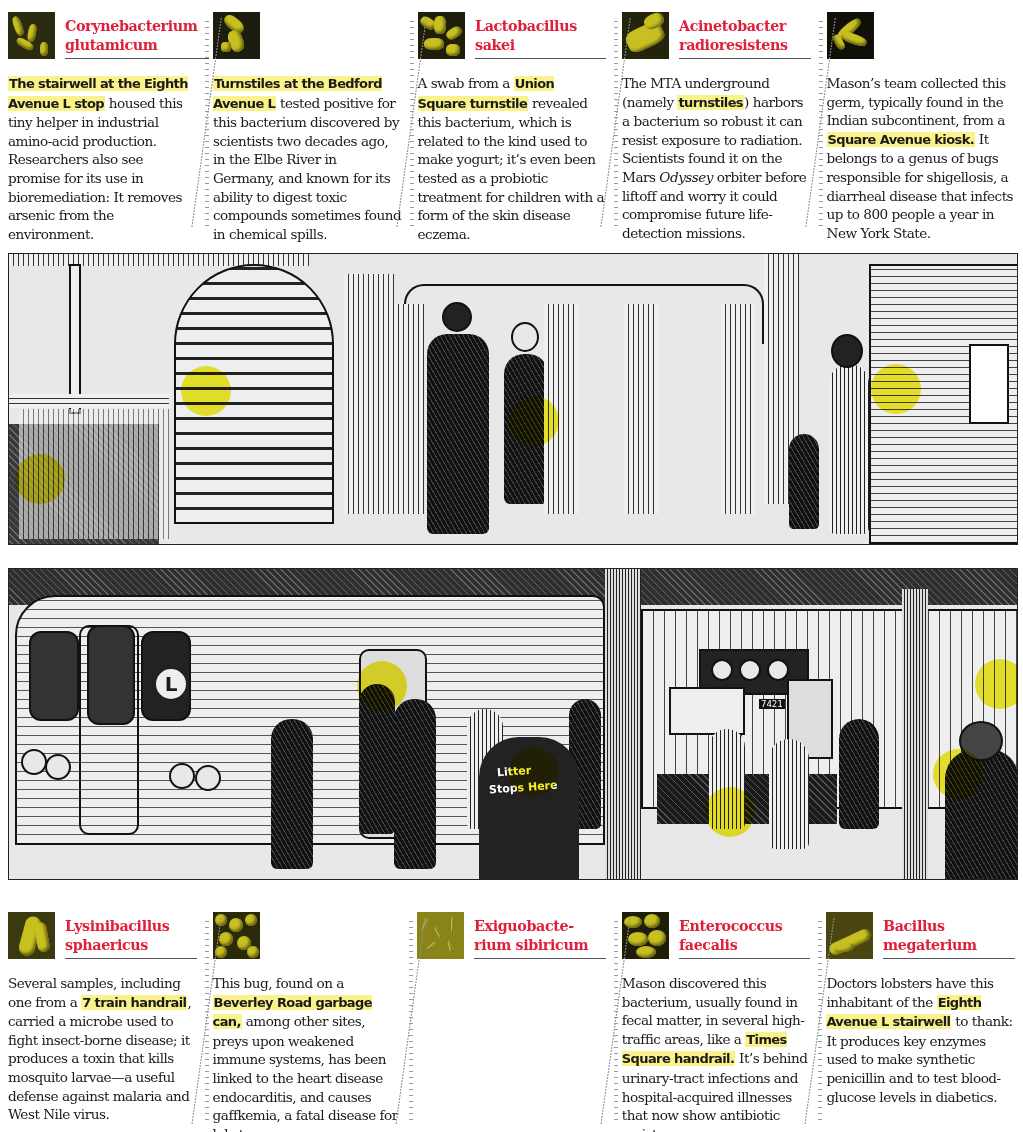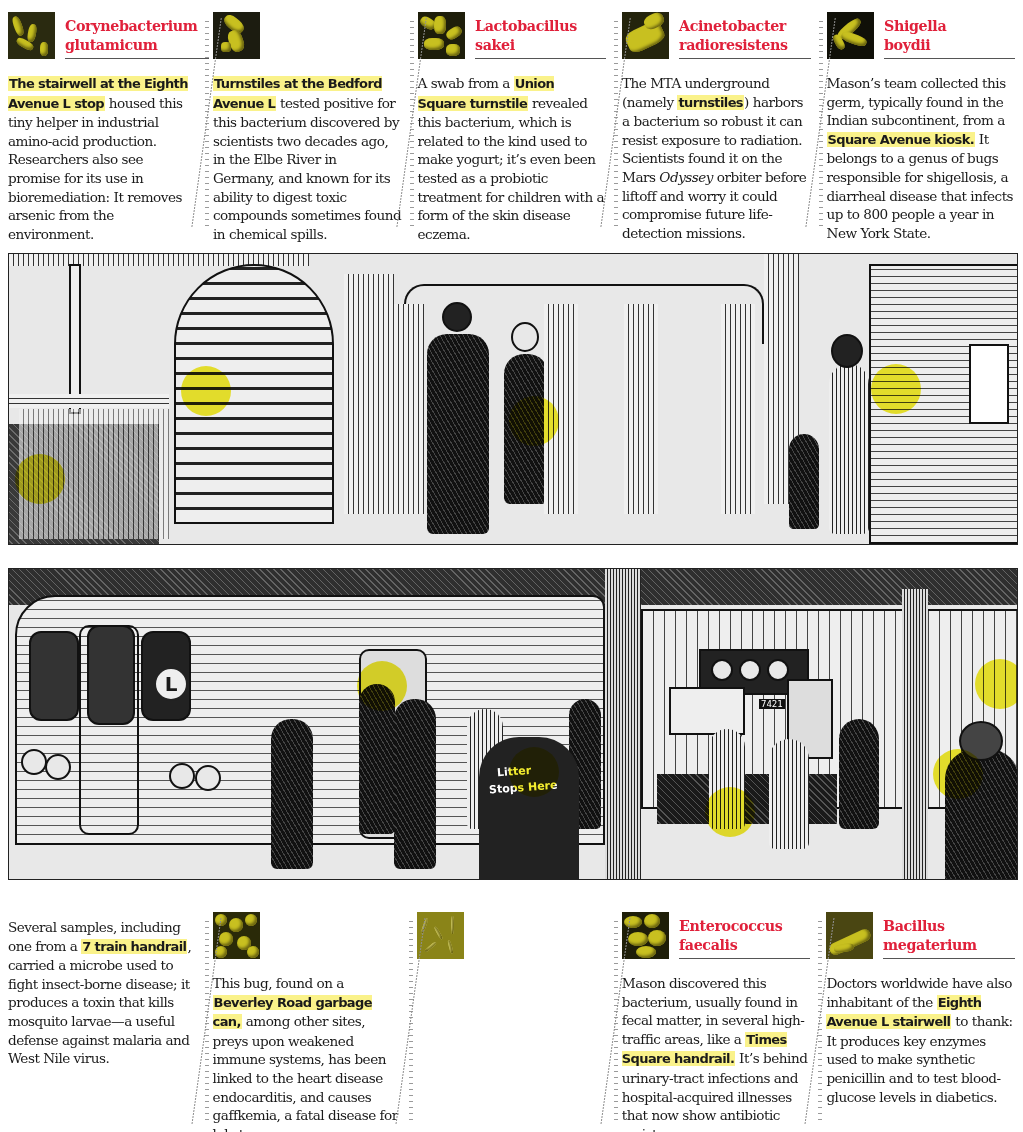--- a/index.html
+++ b/index.html
@@ -122,24 +122,20 @@
     </div>
     <div class="body"><span>The MTA underground (namely </span><span class="hl">turnstiles</span><span>) harbors a bacterium so robust it can resist exposure to radiation. Scientists found it on the Mars </span><span class="it">Odyssey</span><span> orbiter before liftoff and worry it could compromise future life-detection missions.</span></div>
   </div>
 
   <div class="card">
     <div class="head">
       <div class="thumb" style="background:#101008">
         <div class="blob" style="left:8px;top:12px;width:28px;height:10px;transform:rotate(-40deg)"></div>
         <div class="blob" style="left:14px;top:22px;width:26px;height:10px;transform:rotate(20deg)"></div>
         <div class="blob" style="left:4px;top:26px;width:16px;height:8px;transform:rotate(60deg)"></div>
-      </div>
-      <div class="title-wrap">
-        <div class="title">Shigella</div>
-        <div class="title">boydii</div>
       </div>
     </div>
     <div class="body"><span>Mason’s team collected this germ, typically found in the Indian subcontinent, from a </span><span class="hl">Square Avenue kiosk.</span><span> It belongs to a genus of bugs responsible for shigellosis, a diarrheal disease that infects up to 800 people a year in New York State.</span></div>
   </div>
 </div>
 
 <div class="panel upper">
   <div class="hatch-light" style="left:0;top:0;width:300px;height:12px"></div>
   <div class="stroke" style="left:60px;top:10px;width:12px;height:150px;background:#eee"></div>
   <div class="hatch-h" style="left:0;top:140px;width:160px;height:14px"></div>
@@ -211,20 +207,30 @@
 
   <div class="dot" style="left:348px;top:92px"></div>
   <div class="dot" style="left:500px;top:178px"></div>
   <div class="dot" style="left:696px;top:218px"></div>
   <div class="dot" style="left:966px;top:90px"></div>
   <div class="dot" style="left:924px;top:180px"></div>
 </div>
 
 <div class="row bottom">
   <div class="card">
+    <div class="head">
+      <div class="thumb" style="background:#3a3a10">
+        <div class="blob" style="left:14px;top:4px;width:16px;height:40px;border-radius:8px;transform:rotate(15deg)"></div>
+        <div class="blob" style="left:28px;top:10px;width:12px;height:30px;border-radius:6px;transform:rotate(-10deg)"></div>
+      </div>
+      <div class="title-wrap">
+        <div class="title">Lysinibacillus</div>
+        <div class="title">sphaericus</div>
+      </div>
+    </div>
     <div class="body"><span>Several samples, including one from a </span><span class="hl">7 train handrail</span><span>, carried a microbe used to fight insect-borne disease; it produces a toxin that kills mosquito larvae—a useful defense against malaria and West Nile virus.</span></div>
   </div>
 
   <div class="card">
     <div class="head">
       <div class="thumb" style="background:#2a2a08">
         <div class="blob" style="left:2px;top:2px;width:12px;height:12px;border-radius:50%"></div>
         <div class="blob" style="left:16px;top:6px;width:14px;height:14px;border-radius:50%"></div>
         <div class="blob" style="left:32px;top:2px;width:12px;height:12px;border-radius:50%"></div>
         <div class="blob" style="left:6px;top:20px;width:14px;height:14px;border-radius:50%"></div>
@@ -238,20 +244,24 @@
 
   <div class="card">
     <div class="head">
       <div class="thumb" style="background:#8a8418">
         <div class="blob" style="left:6px;top:6px;width:3px;height:16px;background:#f4ee80;transform:rotate(20deg)"></div>
         <div class="blob" style="left:20px;top:14px;width:3px;height:14px;background:#f4ee80;transform:rotate(-30deg)"></div>
         <div class="blob" style="left:34px;top:4px;width:3px;height:18px;background:#f4ee80"></div>
         <div class="blob" style="left:12px;top:28px;width:3px;height:14px;background:#f4ee80;transform:rotate(50deg)"></div>
         <div class="blob" style="left:32px;top:28px;width:3px;height:14px;background:#f4ee80;transform:rotate(-15deg)"></div>
       </div>
+      <div class="title-wrap">
+        <div class="title">Exiguobacte-</div>
+        <div class="title">rium sibiricum</div>
+      </div>
     </div>
   </div>
 
   <div class="card">
     <div class="head">
       <div class="thumb" style="background:#1e1e08">
         <div class="blob" style="left:2px;top:4px;width:18px;height:12px;border-radius:50%"></div>
         <div class="blob" style="left:22px;top:2px;width:16px;height:14px;border-radius:50%"></div>
         <div class="blob" style="left:6px;top:20px;width:20px;height:14px;border-radius:50%"></div>
         <div class="blob" style="left:26px;top:18px;width:18px;height:16px;border-radius:50%"></div>
@@ -269,15 +279,15 @@
     <div class="head">
       <div class="thumb" style="background:#4a4612">
         <div class="blob" style="left:2px;top:24px;width:44px;height:12px;transform:rotate(-25deg);border-radius:6px"></div>
         <div class="blob" style="left:8px;top:32px;width:20px;height:8px;transform:rotate(-10deg)"></div>
       </div>
       <div class="title-wrap">
         <div class="title">Bacillus</div>
         <div class="title">megaterium</div>
       </div>
     </div>
-    <div class="body"><span>Doctors worldwide have also inhabitant of the </span><span class="hl">Eighth Avenue L stairwell</span><span> to thank: It produces key enzymes used to make synthetic penicillin and to test blood-glucose levels in diabetics.</span></div>
+    <div class="body"><span>Doctors lobsters have this inhabitant of the </span><span class="hl">Eighth Avenue L stairwell</span><span> to thank: It produces key enzymes used to make synthetic penicillin and to test blood-glucose levels in diabetics.</span></div>
   </div>
 </div>
 
 </body></html>

